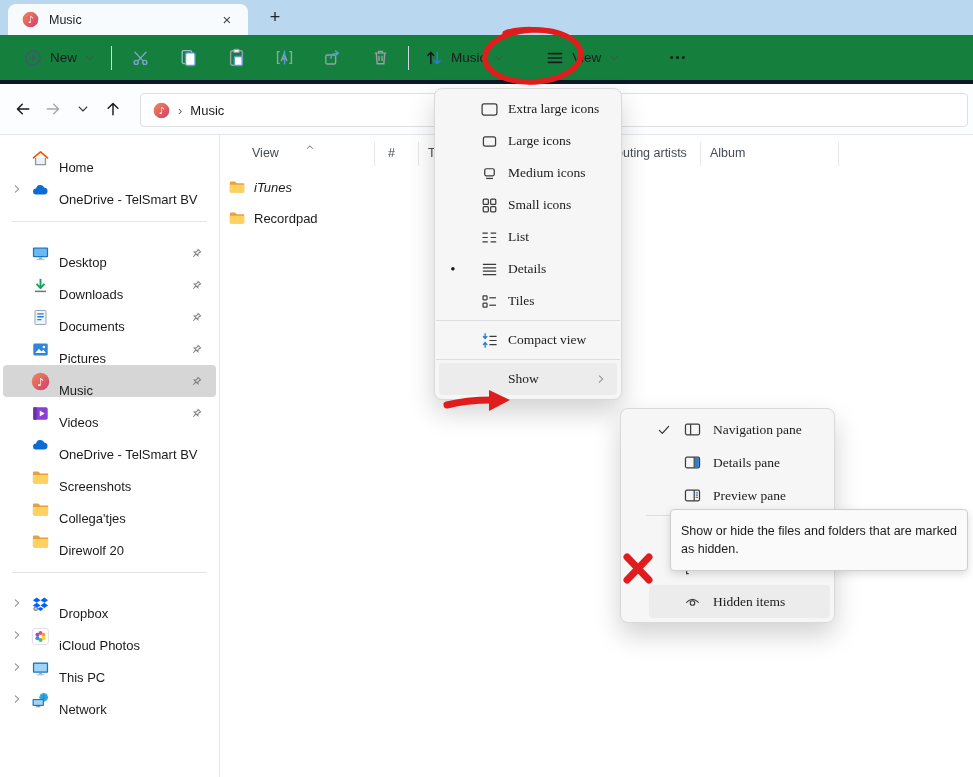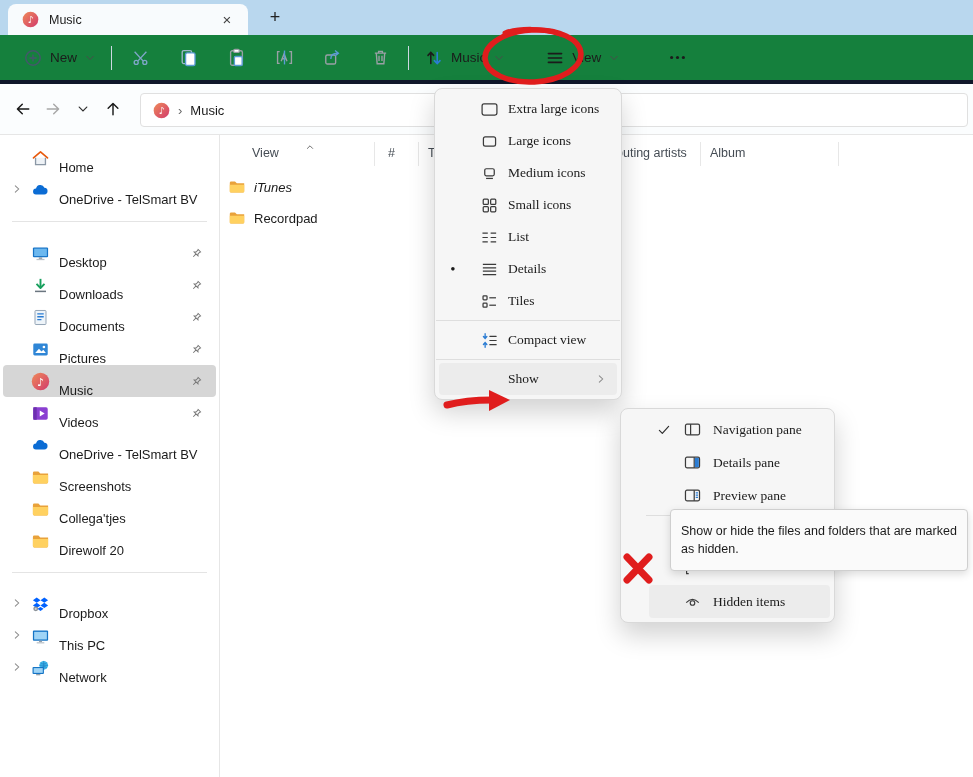--- a/index.html
+++ b/index.html
@@ -390,20 +390,39 @@
           </svg></span>
         <span class="slabel">Dropbox</span>
       </div>
       <div class="srow">
         <span class="chevslot">
           <span><svg viewBox="0 0 20 20" fill="none" stroke="#8a8a8a" stroke-width="1.7" stroke-linecap="round">
               <path d="M7.2 4.6 L12.8 10 L7.2 15.4"></path>
             </svg></span>
         </span>
         <span class="sicon"><svg viewBox="0 0 20 20">
+            <rect x="1.4" y="1.4" width="17.2" height="17.2" rx="3.6" fill="#fff" stroke="#d8dde3"></rect>
+            <g opacity=".92">
+              <circle cx="10" cy="6.4" r="2.1" fill="#e4405f"></circle>
+              <circle cx="13.2" cy="8.2" r="2.1" fill="#f7941d"></circle>
+              <circle cx="13.2" cy="11.8" r="2.1" fill="#ffd400"></circle>
+              <circle cx="10" cy="13.6" r="2.1" fill="#3dbd4a"></circle>
+              <circle cx="6.8" cy="11.8" r="2.1" fill="#2f86d6"></circle>
+              <circle cx="6.8" cy="8.2" r="2.1" fill="#8a3fd1"></circle>
+            </g>
+          </svg></span>
+        <span class="slabel">iCloud Photos</span>
+      </div>
+      <div class="srow">
+        <span class="chevslot">
+          <span><svg viewBox="0 0 20 20" fill="none" stroke="#8a8a8a" stroke-width="1.7" stroke-linecap="round">
+              <path d="M7.2 4.6 L12.8 10 L7.2 15.4"></path>
+            </svg></span>
+        </span>
+        <span class="sicon"><svg viewBox="0 0 20 20">
             <rect x="2" y="3.8" width="16" height="10.6" rx="1" fill="#1574c5"></rect>
             <rect x="3.3" y="5.1" width="13.4" height="8" fill="#9fd4f6"></rect>
             <rect x="8.4" y="14.4" width="3.2" height="1.6" fill="#95a0aa"></rect>
             <rect x="6" y="16" width="8" height="1.3" fill="#b9c1c9"></rect>
           </svg></span>
         <span class="slabel">This PC</span>
       </div>
       <div class="srow">
         <span class="chevslot">
           <span><svg viewBox="0 0 20 20" fill="none" stroke="#8a8a8a" stroke-width="1.7" stroke-linecap="round">

